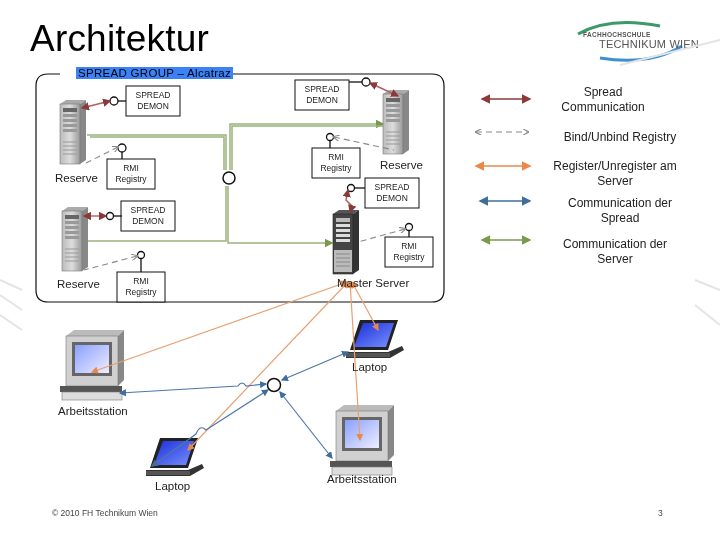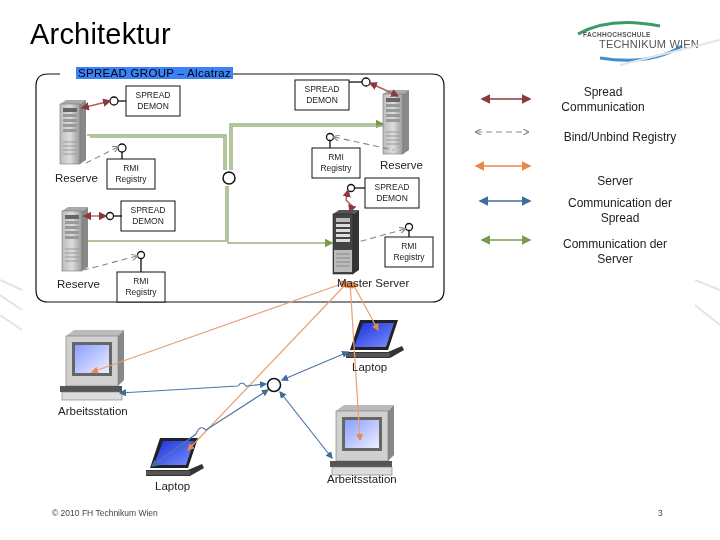--- a/index.html
+++ b/index.html
@@ -1,17 +1,17 @@
 <!DOCTYPE html>
 <html><head>
 <meta charset="utf-8">
 <style>
   html,body{margin:0;padding:0;background:#fff;}
   body{width:720px;height:540px;position:relative;overflow:hidden;font-family:"Liberation Sans",sans-serif;color:#000;}
-  .title{position:absolute;left:30px;top:18px;font-size:29px;font-weight:normal;letter-spacing:0.2px;}
+  .title{position:absolute;left:30px;top:18px;font-size:37px;font-weight:normal;letter-spacing:0.2px;}
   .logo{position:absolute;left:570px;top:18px;width:115px;height:45px;}
   .logo-small{position:absolute;left:583px;top:31px;font-size:6.5px;font-weight:bold;color:#555;letter-spacing:0.3px;}
   .logo-big{position:absolute;left:599px;top:38px;font-size:11px;color:#555;letter-spacing:0.2px;}
   svg.main{position:absolute;left:0;top:0;}
   .legend-text{position:absolute;font-size:12px;color:#222;text-align:center;line-height:15px;}
   .footer-left{position:absolute;left:52px;top:508px;font-size:8.5px;color:#444;}
   .footer-right{position:absolute;left:658px;top:508px;font-size:8.5px;color:#444;}
   .box-label{position:absolute;font-size:8.5px;text-align:center;line-height:11px;color:#222;}
   .dev-label{position:absolute;font-size:11.5px;color:#222;margin-left:7px;}
 </style>
@@ -235,18 +235,18 @@
 <div class="dev-label" style="left:50px;top:278px;">Reserve</div>
 <div class="dev-label" style="left:373px;top:159px;">Reserve</div>
 <div class="dev-label" style="left:302px;top:277px;padding-left:28px;">Master Server</div>
 <div class="dev-label" style="left:51px;top:405px;">Arbeitsstation</div>
 <div class="dev-label" style="left:320px;top:473px;">Arbeitsstation</div>
 <div class="dev-label" style="left:345px;top:361px;">Laptop</div>
 <div class="dev-label" style="left:148px;top:480px;">Laptop</div>
 
 <div class="legend-text" style="left:548px;top:85px;width:110px;"><span>Spread</span><br><span>Communication</span></div>
 <div class="legend-text" style="left:550px;top:130px;width:140px;"><span>Bind/Unbind Registry</span></div>
-<div class="legend-text" style="left:545px;top:159px;width:140px;"><br><span>Server</span></div>
+<div class="legend-text" style="left:545px;top:159px;width:140px;"><span>Register/Unregister am</span><br><span>Server</span></div>
 <div class="legend-text" style="left:560px;top:196px;width:120px;"><span>Communication der</span><br><span>Spread</span></div>
 <div class="legend-text" style="left:555px;top:237px;width:120px;"><span>Communication der</span><br><span>Server</span></div>
 
 <div class="footer-left">© 2010 FH Technikum Wien</div>
 <div class="footer-right">3</div>
 
 </body></html>

